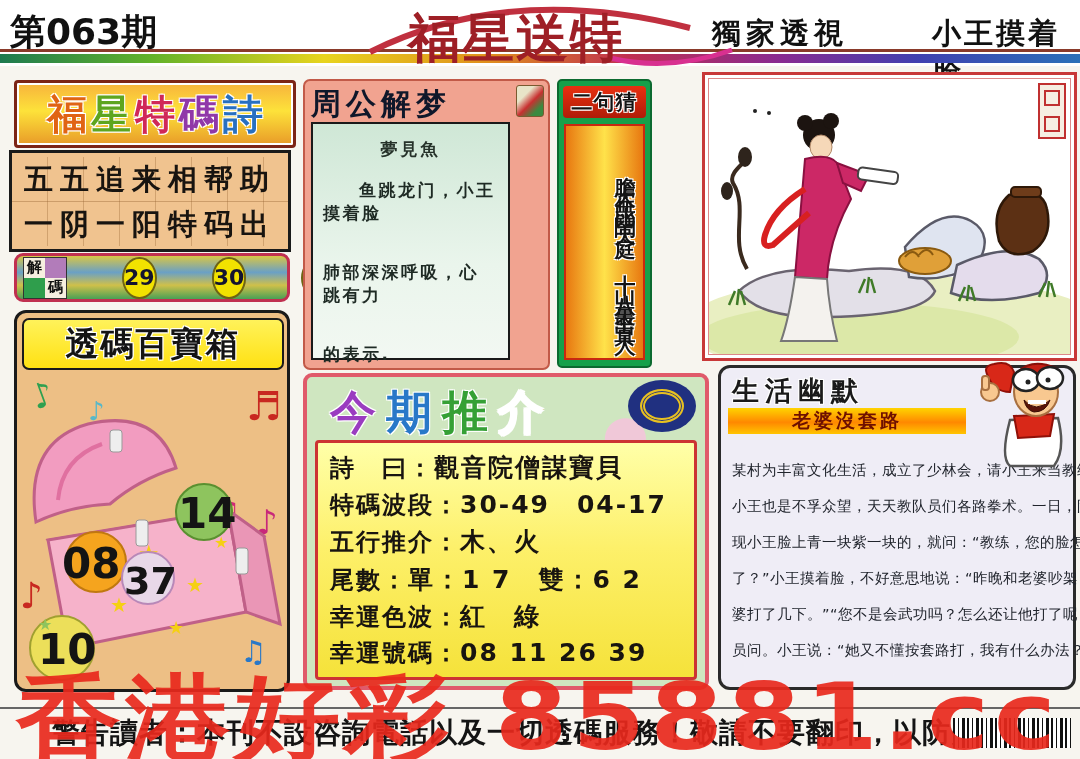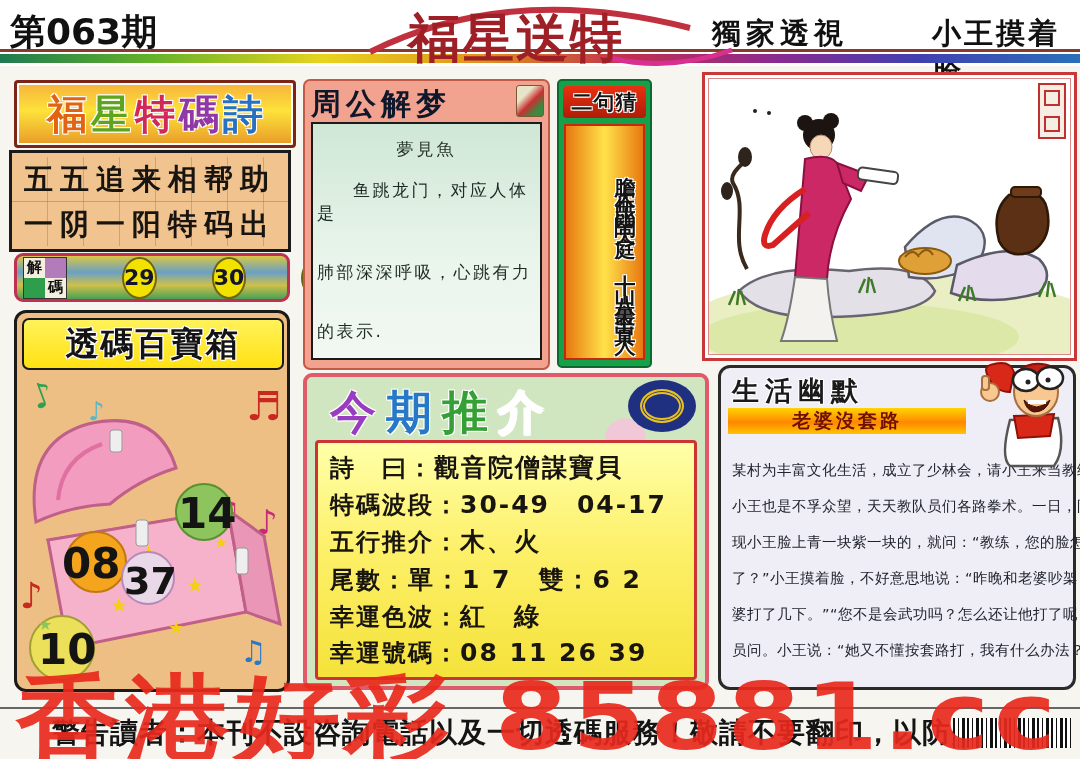--- a/index.html
+++ b/index.html
@@ -38,22 +38,22 @@
   #treasure-box{left:14px;top:310px;width:276px;height:382px;background:#edbf85;border:3px solid #1a1a1a;border-radius:12px;box-sizing:border-box;}
   #treasure-title{left:22px;top:318px;width:258px;height:48px;background:linear-gradient(180deg,#fff25a,#ffe112);
     border:2px solid #1a1a1a;border-radius:7px;display:flex;align-items:center;justify-content:center;
     font-size:33px;font-weight:bold;color:#141414;letter-spacing:2px;}
 
   
   #dream-box{left:303px;top:79px;width:247px;height:291px;background:#f1a390;border:2px solid #c25a48;border-radius:7px;box-sizing:border-box;}
   #dream-title{left:311px;top:84px;font-size:30px;font-weight:bold;color:#0f172a;letter-spacing:5px;}
   #dream-icon{left:516px;top:85px;width:26px;height:30px;border:1px solid #7a5a30;border-radius:3px;
     background:linear-gradient(135deg,#e8e4c8 30%,#c83030 55%,#3a8a40 80%);}
-  #dream-panel{left:311px;top:122px;width:231px;height:238px;border:2px solid #1a1a1a;
-    background:linear-gradient(180deg,#cfe7d6,#eaf5ec 60%,#f2f8f2);box-sizing:border-box;padding:14px 4px;}
+  #dream-panel{left:311px;top:122px;width:199px;height:238px;border:2px solid #1a1a1a;
+    background:linear-gradient(180deg,#cfe7d6,#eaf5ec 60%,#f2f8f2);box-sizing:border-box;padding:14px 10px;font-weight:bold;}
   #dream-subject{font-size:17px;color:#26322a;letter-spacing:3px;text-align:center;margin-bottom:18px;}
   .dream-line{font-size:17px;color:#1e2a24;letter-spacing:2.5px;margin-bottom:36px;}
   .dream-ind{text-indent:36px;}
 
   #twophrase-box{left:557px;top:79px;width:95px;height:289px;background:#16a04a;border:2px solid #0c6a30;border-radius:5px;box-sizing:border-box;}
   #twophrase-title{left:563px;top:86px;width:83px;height:32px;background:linear-gradient(180deg,#e83010,#b01c08);
     border-radius:4px;display:flex;align-items:center;justify-content:center;font-size:21px;font-weight:bold;color:#141414;letter-spacing:1px;}
   #twophrase-body{left:564px;top:124px;width:81px;height:236px;border:2px solid #c82810;
     background:linear-gradient(90deg,#e87810,#ffe24a 50%,#e87810);box-sizing:border-box;
     writing-mode:vertical-rl;display:flex;justify-content:center;gap:6px;padding-top:4px;}
@@ -183,21 +183,21 @@
     <circle cx="44" cy="276" r="32" fill="#ecdf5a" stroke="#a0a030" stroke-width="2"></circle>
     <text x="20" y="292" font-size="42" font-weight="bold" fill="#141414">10</text>
     <text x="20" y="258" font-size="16" fill="#8ec45e">★</text>
   </svg>
 
   <div id="dream-box" class="abs"></div>
   <div id="dream-title" class="abs">周公解梦</div>
   <div id="dream-icon" class="abs"></div>
   <div id="dream-panel" class="abs">
     <div id="dream-subject">夢見魚</div>
-    <div class="dream-line dream-ind">鱼跳龙门，对应人体是</div>
+    <div class="dream-line dream-ind">鱼跳龙门，小王摸着脸</div>
     <div class="dream-line">肺部深深呼吸，心跳有力</div>
     <div class="dream-line">的表示.</div>
   </div>
 
   <div id="twophrase-box" class="abs"></div>
   <div id="twophrase-title" class="abs otl">二句猜</div>
   <div id="twophrase-body" class="abs">
     <span class="vp otl">膽大無比鬧天庭</span>
     <span class="vp vp2 otl">十山八裏出真人</span>
   </div>

